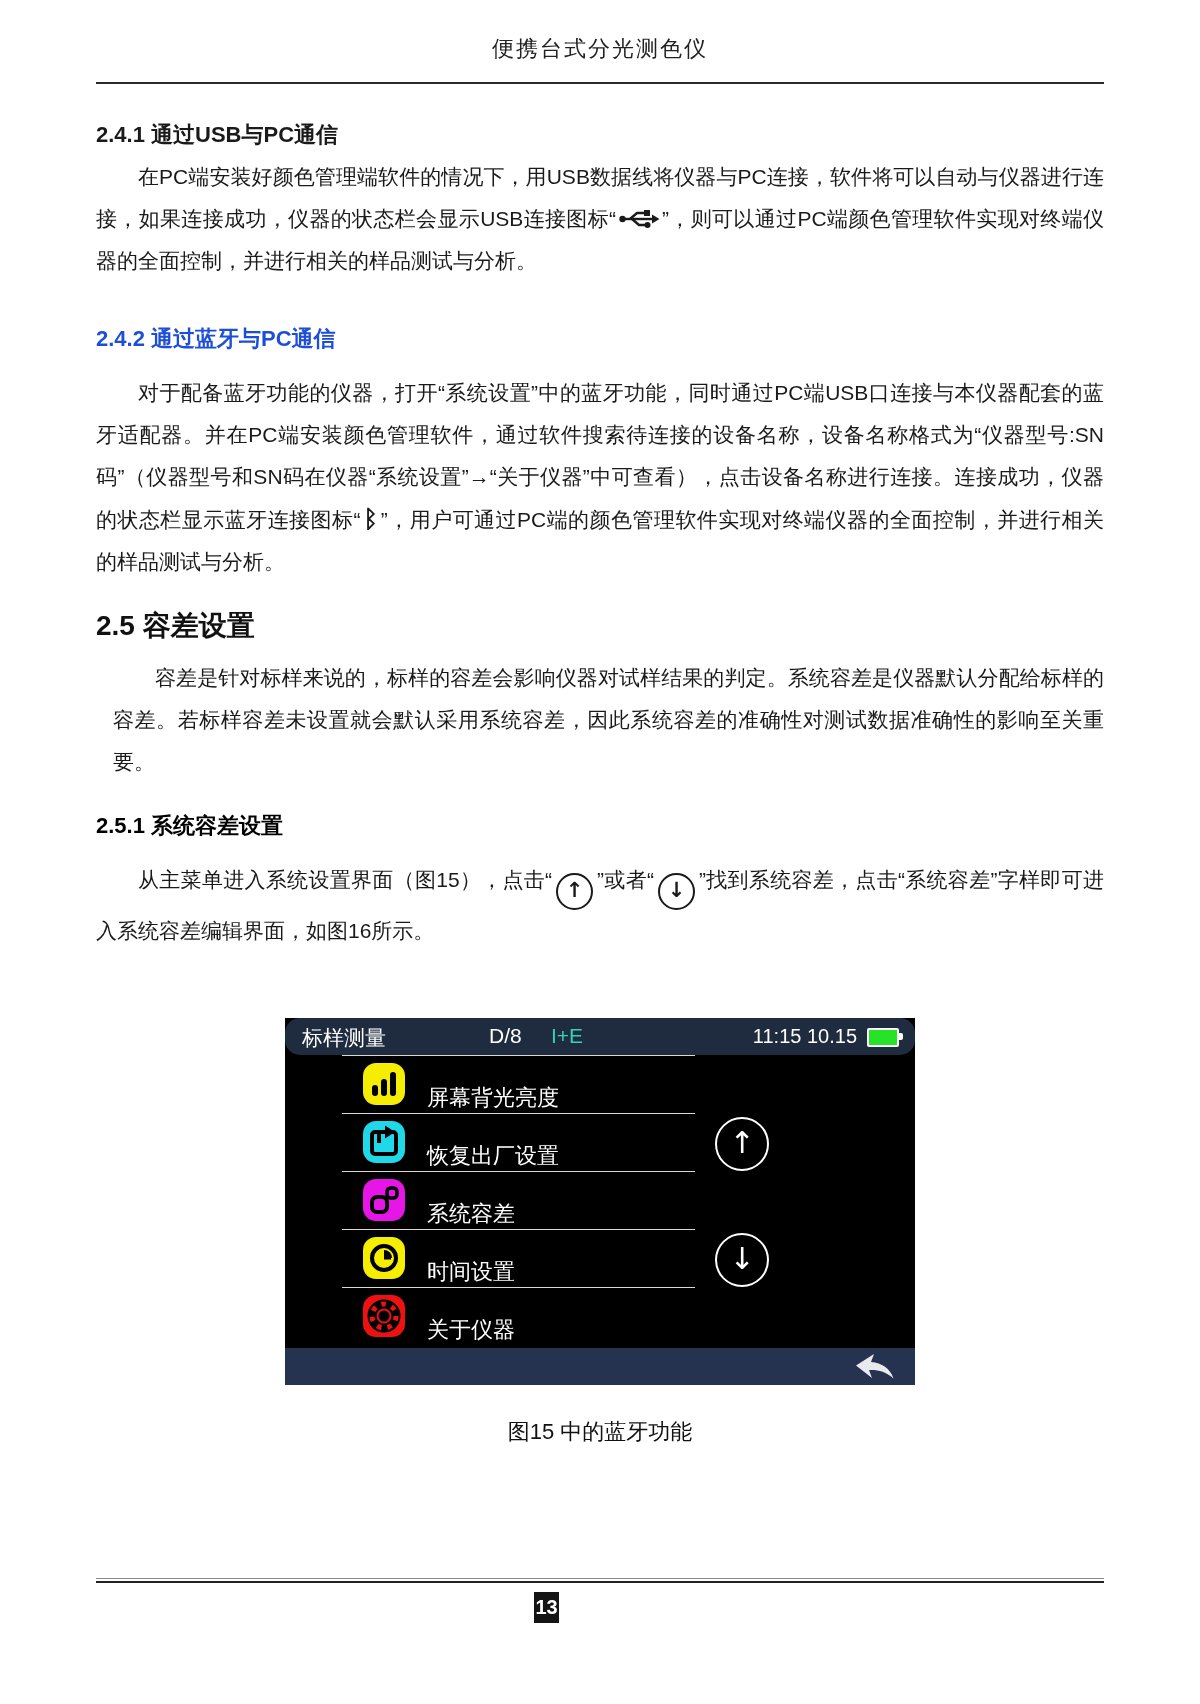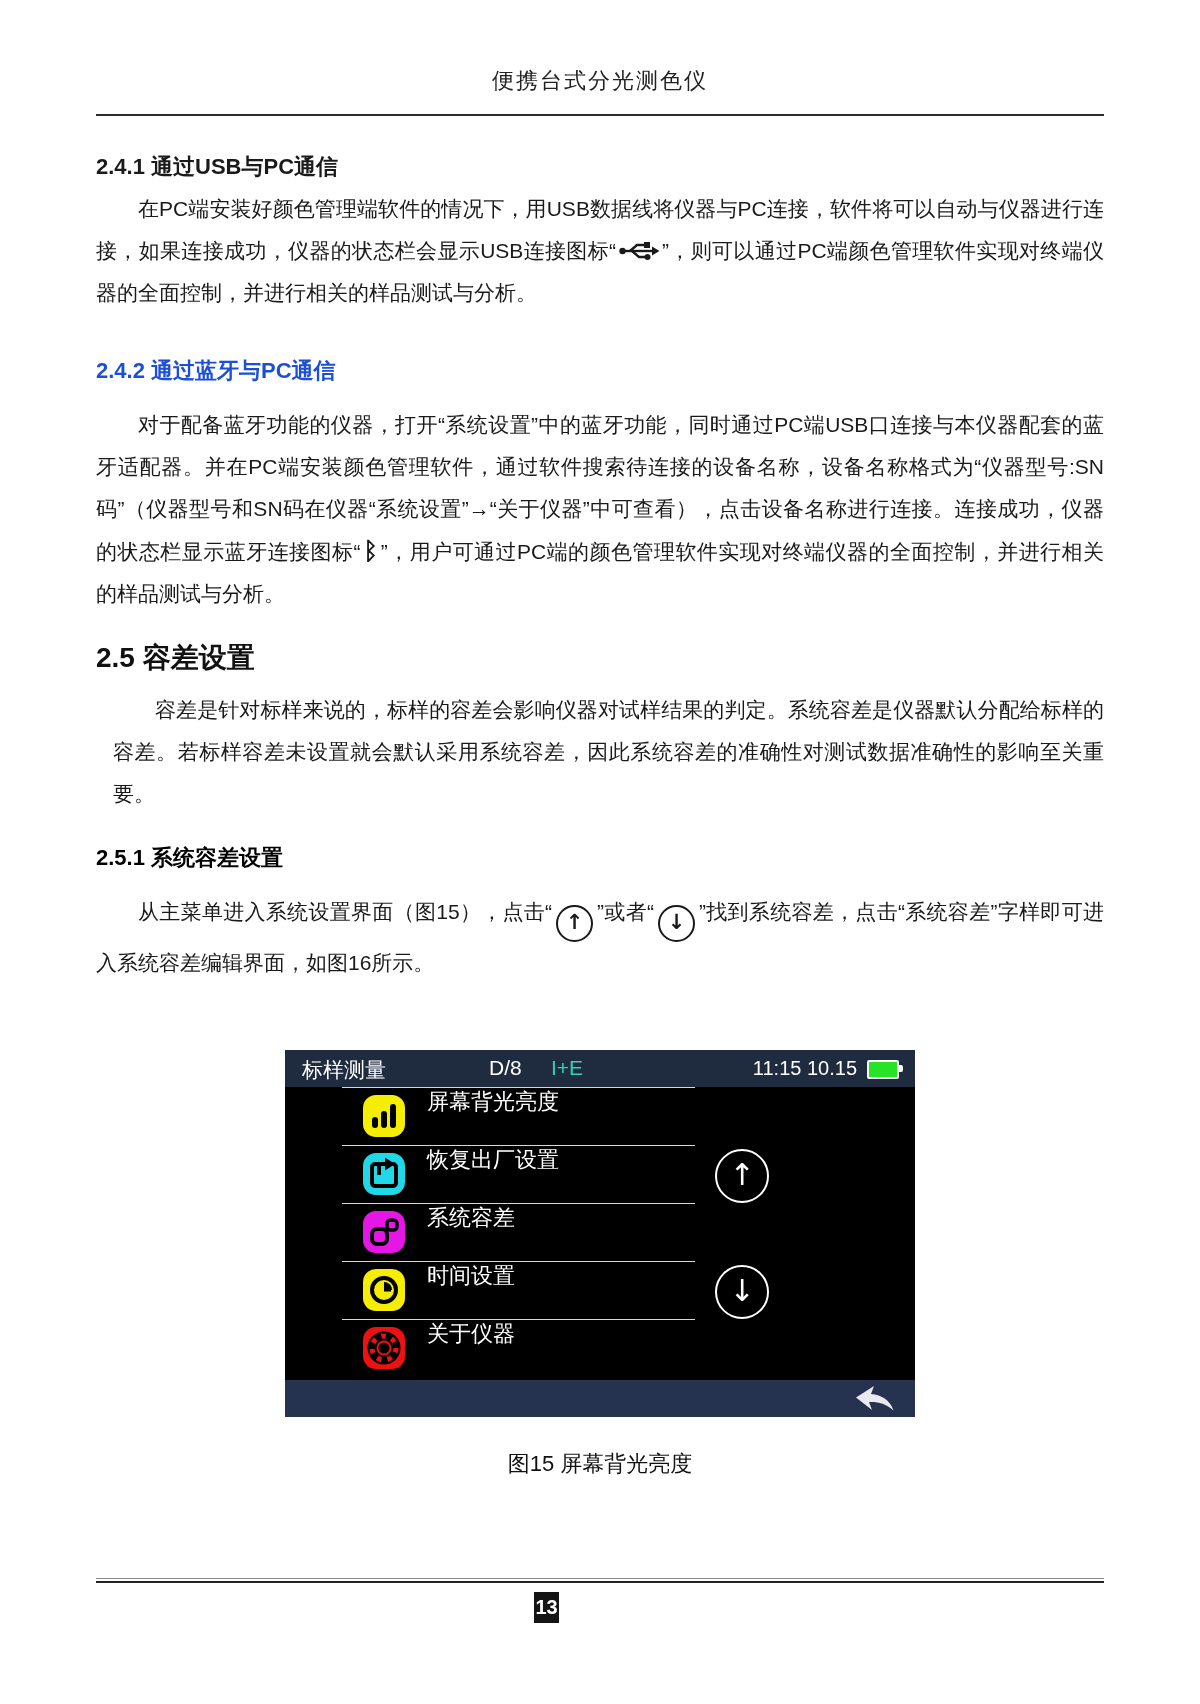--- a/index.html
+++ b/index.html
@@ -1,56 +1,56 @@
 <!DOCTYPE html>
 <html><head>
 <meta charset="utf-8">
 <style>
   html,body{margin:0;padding:0;}
   body{
     width:1200px;height:1704px;position:relative;background:#ffffff;
     font-family:"Liberation Sans","DejaVu Sans",sans-serif;color:#1a1a1a;
     overflow:hidden;
   }
-  .doc-header-title{padding-top:66px;text-align:center;font-size:22px;letter-spacing:2px;color:#222;}
+  .doc-header-title{padding-top:34px;text-align:center;font-size:22px;letter-spacing:2px;color:#222;}
   .doc-header-rule{margin:18px 96px 0 96px;border-top:2px solid #2b2b2b;height:0;}
   main{padding:0 96px;}
   h3.sub-heading{font-size:22px;font-weight:bold;margin:36px 0 0 0;color:#1a1a1a;}
   h3.sub-heading-2{font-size:22px;font-weight:bold;margin:42px 0 0 0;color:#1d4ed8;}
   h3.sub-heading-3{font-size:22px;font-weight:bold;margin:28px 0 0 0;color:#000000;}
   h2.major-heading{font-size:28px;font-weight:bold;margin:24px 0 0 0;color:#111;}
   p.body-par{font-size:21px;line-height:42px;text-align:justify;text-indent:42px;margin:6px 0 0 0;}
   p.body-par.mt18{margin-top:18px;}
   p.body-par.mt12{margin-top:12px;margin-left:17px;}
   .inline-icon{display:inline-block;vertical-align:-4px;margin:0 2px;}
   .bt-glyph{font-size:24px;font-weight:bold;margin:0 3px;font-family:"DejaVu Sans",sans-serif;}
   .circle-arrow{
     display:inline-block;width:33px;height:33px;border:2.5px solid #1a1a1a;border-radius:50%;
     text-align:center;line-height:31px;font-size:21px;font-weight:bold;vertical-align:-10px;
     margin:0 4px;text-indent:0;font-family:"DejaVu Sans",sans-serif;
   }
   
   figure.device-figure{margin:66px 0 0 0;}
   .screen{width:630px;height:367px;background:#000;position:relative;margin:0 auto;}
   .screen .sbar{
-    position:absolute;top:0;left:0;right:0;height:37px;background:#1f2b3e;color:#fff;
+    position:absolute;top:0;left:0;right:0;height:37px;background:#1f2b3e;color:#fff;border-radius:15px;
   }
   .sbar span{position:absolute;top:6px;font-size:21px;white-space:nowrap;}
   .sbar .sb-title{left:17px;}
   .sbar .sb-geo{left:204px;}
   .sbar .sb-ill{left:266px;color:#35d1b5;}
   .sbar .sb-time{right:58px;font-size:20px;top:7px;}
   .battery{position:absolute;right:16px;top:10px;width:28px;height:15px;border:2px solid #fff;border-radius:2px;background:#27e327;}
   .battery::after{content:"";position:absolute;right:-6px;top:3px;width:4px;height:7px;background:#fff;border-radius:0 2px 2px 0;}
   .menu{position:absolute;top:37px;left:0;right:0;}
   .mrow{position:relative;height:58px;}
   .mrow .sep{position:absolute;top:0;left:57px;width:353px;height:1px;background:#d8d8d8;}
   .sep-last{position:absolute;top:327px;left:57px;width:353px;height:1px;background:#d8d8d8;}
   .mrow svg.mi{position:absolute;left:77px;top:7px;}
-  .mrow .mlabel{position:absolute;left:142px;top:0;font-size:22px;color:#fff;white-space:nowrap;}
+  .mrow .mlabel{position:absolute;left:142px;top:28px;font-size:22px;color:#fff;white-space:nowrap;}
   .scroll-btn{
     position:absolute;width:50px;height:50px;border:2.5px solid #fff;border-radius:50%;
     color:#fff;text-align:center;line-height:48px;font-size:30px;font-family:"DejaVu Sans",sans-serif;
   }
   .scroll-up{left:430px;top:99px;}
   .scroll-down{left:430px;top:215px;}
   .bbar{position:absolute;bottom:0;left:0;right:0;height:37px;background:#253250;}
   .bbar svg{position:absolute;right:20px;top:5px;}
   figcaption{margin-top:32px;text-align:center;font-size:22px;color:#111;}
   
@@ -164,19 +164,19 @@
       <div class="scroll-btn scroll-up"><span>↑</span></div>
       <div class="scroll-btn scroll-down"><span>↓</span></div>
 
       <div class="bbar">
         <svg width="42" height="27" viewBox="0 0 42 27">
           <path d="M3 12.5 L21 1 L18 9 C29 10 37 15 40.5 25.5 C32.5 18 24 16.5 16 17 L19 25 Z" fill="#e8eaee"></path>
         </svg>
       </div>
 
     </div>
-    <figcaption>图15 屏幕背光亮度</figcaption>
+    <figcaption>图15 中的蓝牙功能</figcaption>
   </figure>
 
 </main>
 
 <div class="footer-rule"></div>
 <div class="page-num">13</div>
 
 </body></html>

